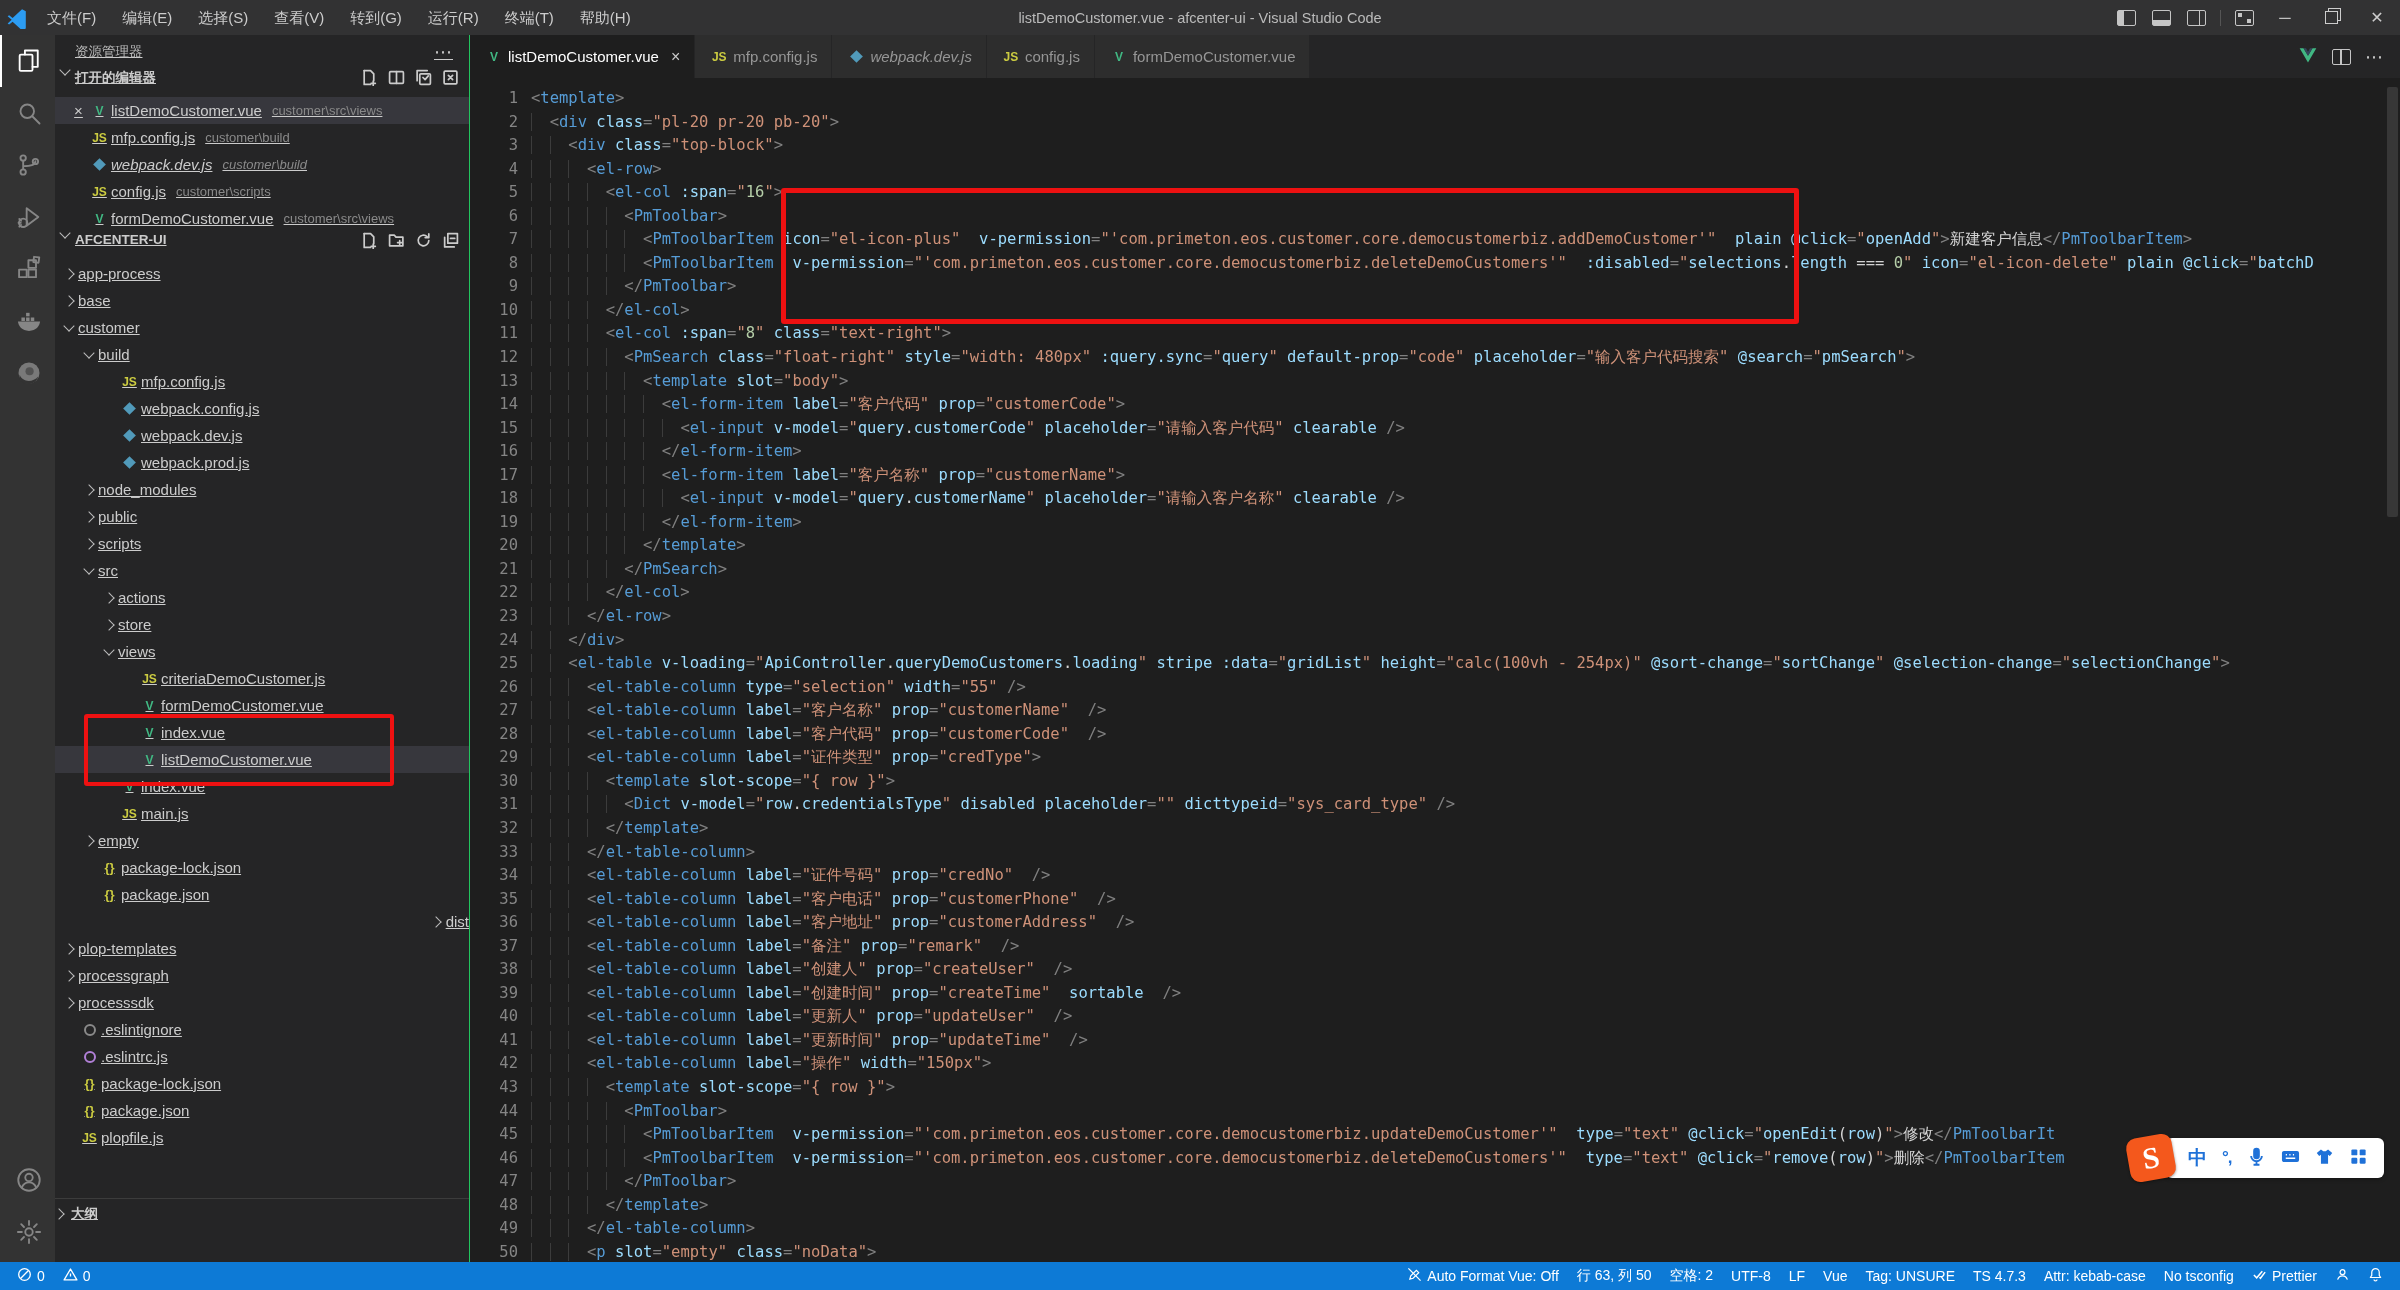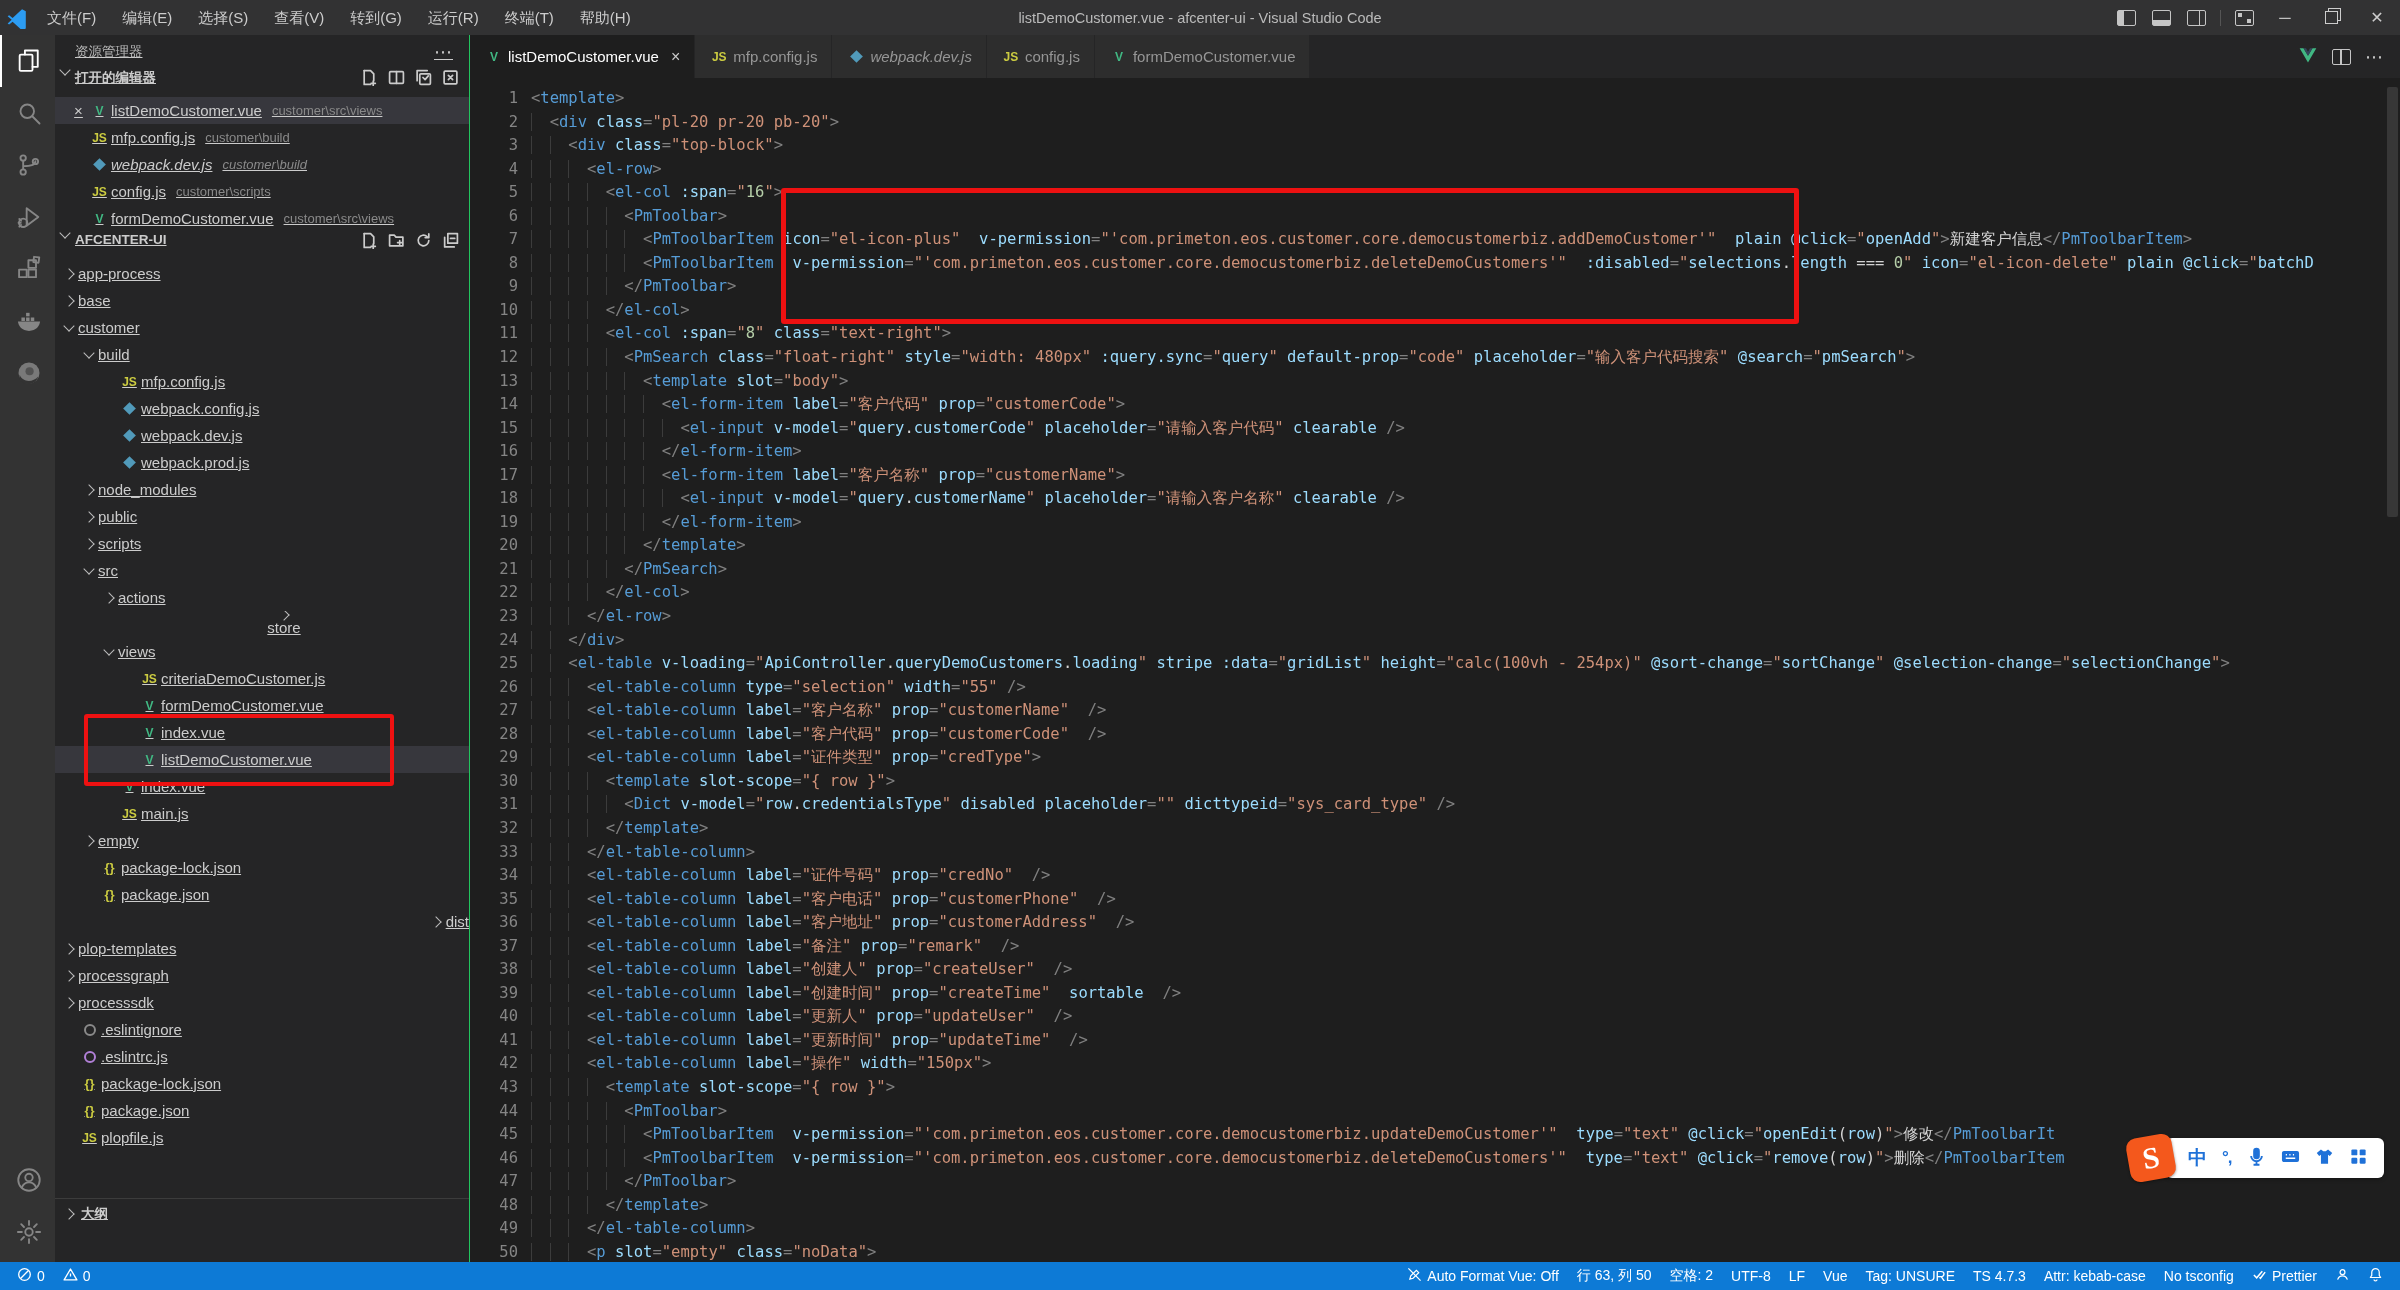--- a/index.html
+++ b/index.html
@@ -48,21 +48,21 @@
   .fi-js{color:#cbcb41;}
   .fi-json{color:#cbcb41;font-size:13px;}
   .cube{width:9px;height:9px;background:#519aba;transform:rotate(45deg);display:inline-block;}
   .circ{width:8px;height:8px;border-radius:50%;border:2.2px solid #8a8a8a;display:inline-block;}
   .circ.p{border-color:#b180d7;}
   .oe-close{width:19px;flex:none;text-align:center;color:#cccccc;font-size:15px;}
   .path{color:#8a8a8a;margin-left:10px;font-size:13px;}
   .it{font-style:italic;}
   .tree{flex:none;}
   .side-bottom{margin-top:auto;}
-  .bsec{height:30px;border-top:1px solid #3c3c3c;display:flex;align-items:center;padding-left:10px;font-weight:700;font-size:13.5px;gap:8px;margin-top:47px;}
+  .bsec{height:30px;border-top:1px solid #3c3c3c;display:flex;align-items:center;font-weight:700;font-size:13.5px;gap:8px;margin-top:47px;}
   
   .editor-col{flex:1;display:flex;flex-direction:column;position:relative;min-width:0;background:#1e1e1e;}
   .tabbar{height:43px;background:#252526;display:flex;align-items:stretch;flex:none;}
   .tabs{display:flex;}
   .tab{display:flex;align-items:center;padding:0 14px;background:#2d2d2d;color:#969696;font-size:15px;border-right:1px solid #252526;white-space:nowrap;}
   .tab .fi{width:20px;margin-right:4px;}
   .tab.active{background:#1e1e1e;color:#ffffff;}
   .tab .tclose{margin-left:12px;font-size:16px;color:#cccccc;}
   .tab-acts{margin-left:auto;display:flex;align-items:center;gap:14px;padding:0 16px;color:#cccccc;}
   .tab-acts svg{width:20px;height:20px;}
@@ -361,21 +361,21 @@
             <span class="cv cv-d"></span>
           </span>
           <span>src</span>
         </div>
         <div class="row" style="padding-left: 44px;">
           <span class="twist">
             <span class="cv cv-r"></span>
           </span>
           <span>actions</span>
         </div>
-        <div class="row" style="padding-left: 44px; flex-direction: column;">
+        <div class="row" style="padding-left: 44px;">
           <span class="twist">
             <span class="cv cv-r"></span>
           </span>
           <span>store</span>
         </div>
         <div class="row" style="padding-left: 44px;">
           <span class="twist">
             <span class="cv cv-d"></span>
           </span>
           <span>views</span>

